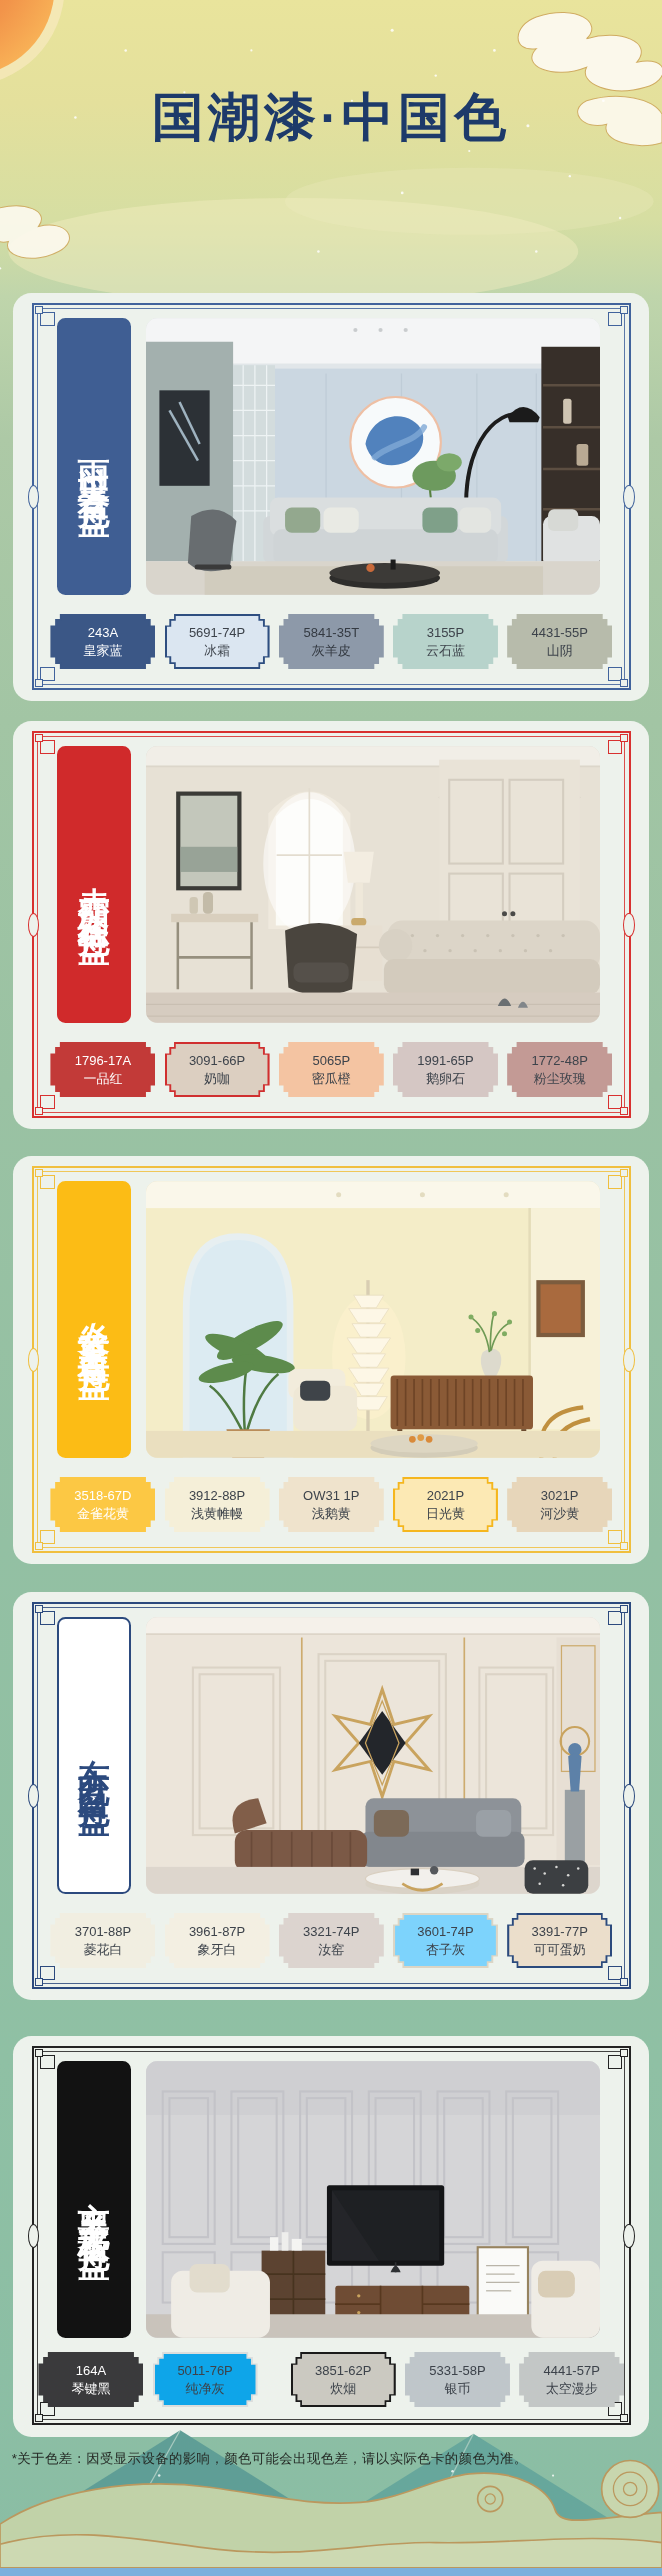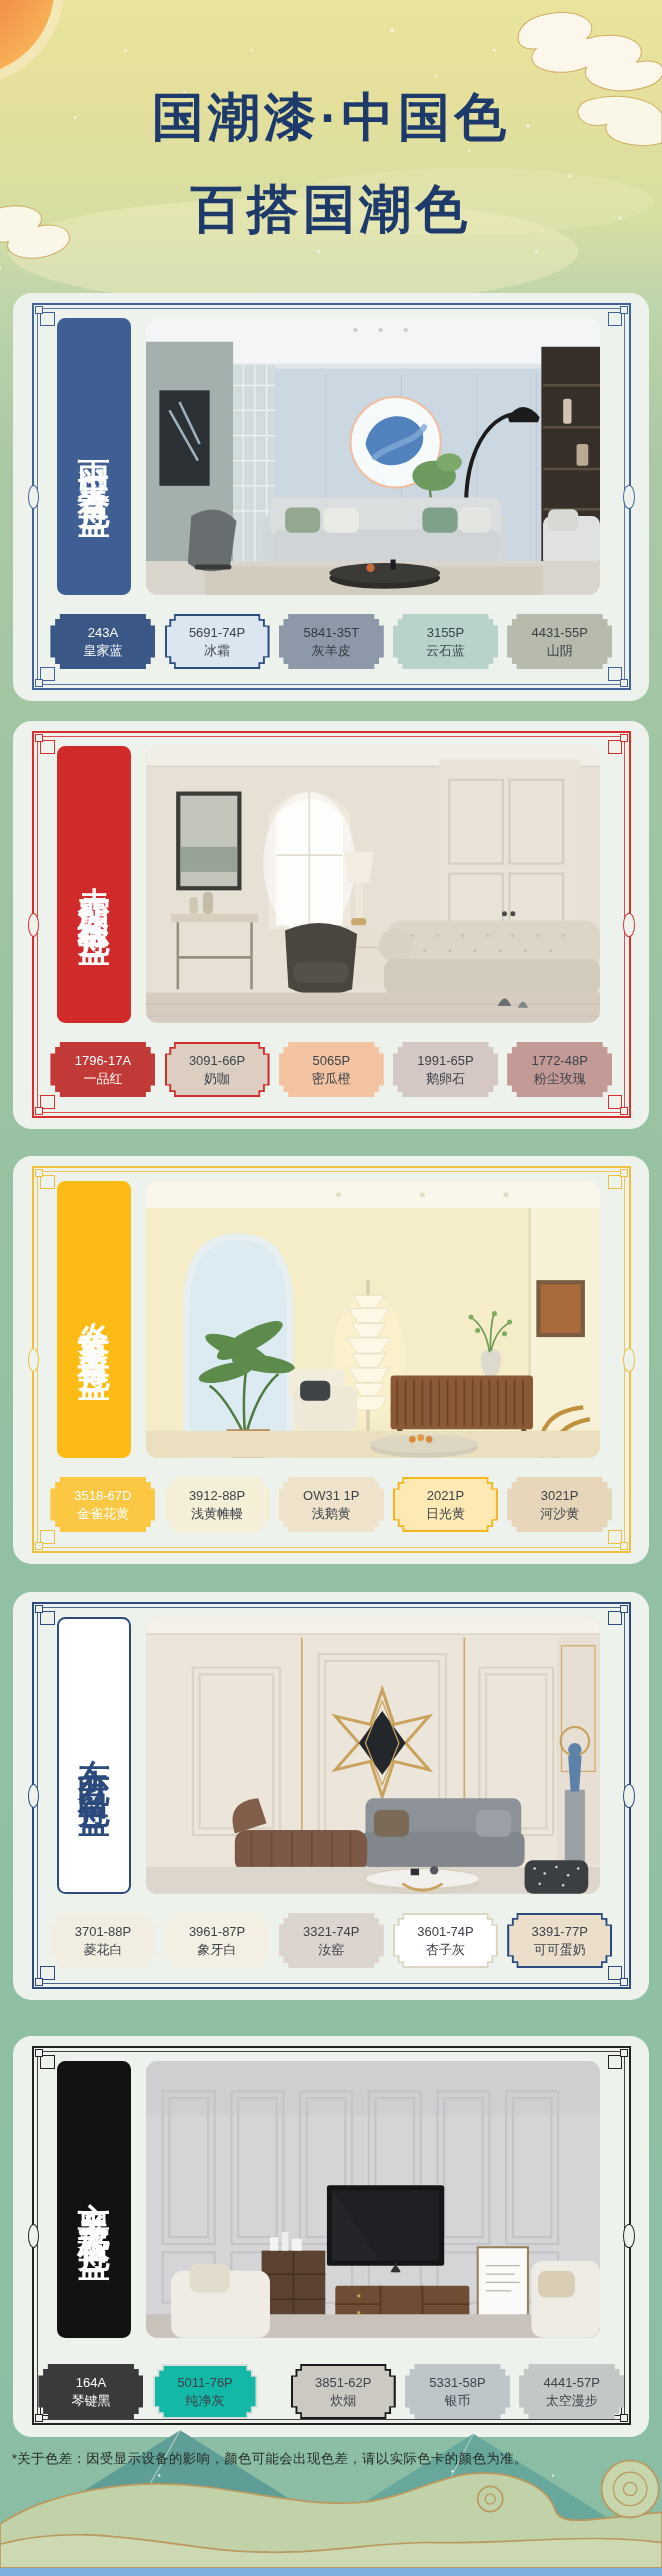--- a/index.html
+++ b/index.html
@@ -33,21 +33,21 @@
   .banner{position:absolute;left:23.5px;top:13.4px;width:74px;height:277px;border-radius:8.4px;
     border:2.1px solid transparent;box-sizing:border-box;
     writing-mode:vertical-rl;text-orientation:upright;
     display:flex;align-items:center;justify-content:center;
     font-size:32px;font-weight:bold;letter-spacing:9.2px;text-indent:9.2px;}
   .photo{position:absolute;left:112px;top:13.4px;width:454px;height:277px;border-radius:11.7px;
     overflow:hidden;background:#ddd;}
   .photo svg{display:block}
   
   .swatches{position:absolute;left:0;right:0;top:309px;display:flex;justify-content:center;gap:9.2px;}
-  .frame.h5 .swatches{top:316px;}
+  .frame.h5 .swatches{top:304px;}
   .sw{width:105px;height:55px;position:relative;
     clip-path:polygon(9% 0,91% 0,91% 9%,95.5% 9%,95.5% 21%,100% 21%,100% 79%,95.5% 79%,95.5% 91%,91% 91%,91% 100%,9% 100%,9% 91%,4.5% 91%,4.5% 79%,0 79%,0 21%,4.5% 21%,4.5% 9%,9% 9%);}
   .sw-in{position:absolute;inset:2.1px;
     clip-path:polygon(9% 0,91% 0,91% 9%,95.5% 9%,95.5% 21%,100% 21%,100% 79%,95.5% 79%,95.5% 91%,91% 91%,91% 100%,9% 100%,9% 91%,4.5% 91%,4.5% 79%,0 79%,0 21%,4.5% 21%,4.5% 9%,9% 9%);
     display:flex;flex-direction:column;align-items:center;justify-content:center;gap:2.5px;
     font-size:13px;font-weight:500;color:#3d434b;}
   .sw-code,.sw-name{line-height:1.2;white-space:nowrap;}
   
   .waves{position:absolute;left:0;top:2425px;pointer-events:none;}
   .disclaimer{position:absolute;left:11.7px;top:2450px;font-size:13.4px;color:#262c27;letter-spacing:0.4px;}
@@ -90,21 +90,20 @@
         <circle cx="90" cy="140" r="1.5"></circle>
       <circle cx="300" cy="60" r="1.3"></circle>
         <circle cx="380" cy="300" r="1.5"></circle>
         <circle cx="640" cy="300" r="1.5"></circle>
       <circle cx="740" cy="260" r="1.4"></circle>
         <circle cx="60, " cy="320" r="1.4"></circle>
     </g>
   </svg>
 
   <div class="title l1">国潮漆·中国色</div>
-  <div class="title l2">百搭国潮色</div>
 
   <section class="panel" style="top:293px">
     <div class="frame" style="color: rgb(65, 99, 156);">
       <div class="frame-in"></div>
       <div class="crn tl"></div>
       <div class="crn tr"></div>
       <div class="crn bl"></div>
       <div class="crn br"></div>
       <div class="ntc l"></div>
       <div class="ntc r"></div>
@@ -540,21 +539,21 @@
             <div class="sw-name">象牙白</div>
           </div>
         </div>
         <div class="sw" style="background-color: rgb(220, 212, 207);">
           <div class="sw-in" style="background-color: rgb(220, 212, 207); color: rgb(61, 67, 75);">
             <div class="sw-code">3321-74P</div>
             <div class="sw-name">汝窑</div>
           </div>
         </div>
         <div class="sw" style="background-color: rgb(220, 213, 196);">
-          <div class="sw-in" style="background-color: #ffffff; color: rgb(61, 67, 75);">
+          <div class="sw-in" style="background-color: #7dd3fc; color: rgb(61, 67, 75);">
             <div class="sw-code">3601-74P</div>
             <div class="sw-name">杏子灰</div>
           </div>
         </div>
         <div class="sw" style="background-color: rgb(43, 74, 125);">
           <div class="sw-in" style="background-color: rgb(235, 222, 203); color: rgb(61, 67, 75);">
             <div class="sw-code">3391-77P</div>
             <div class="sw-name">可可蛋奶</div>
           </div>
         </div>
@@ -637,21 +636,21 @@
         </svg>
       </div>
       <div class="swatches">
         <div class="sw" style="background-color: rgb(58, 58, 60);">
           <div class="sw-in" style="background-color: rgb(58, 58, 60); color: rgb(255, 255, 255);">
             <div class="sw-code">164A</div>
             <div class="sw-name">琴键黑</div>
           </div>
         </div>
         <div class="sw" style="background-color: rgb(219, 221, 220);">
-          <div class="sw-in" style="background-color: #14b8a6; color: rgb(61, 67, 75);">
+          <div class="sw-in" style="background-color: #0ea5e9; color: rgb(61, 67, 75);">
             <div class="sw-code">5011-76P</div>
             <div class="sw-name">纯净灰</div>
           </div>
         </div>
         <div class="sw" style="background-color: rgb(26, 26, 26); margin-left: 24px;">
           <div class="sw-in" style="background-color: rgb(203, 201, 193); color: rgb(61, 67, 75);">
             <div class="sw-code">3851-62P</div>
             <div class="sw-name">炊烟</div>
           </div>
         </div>

